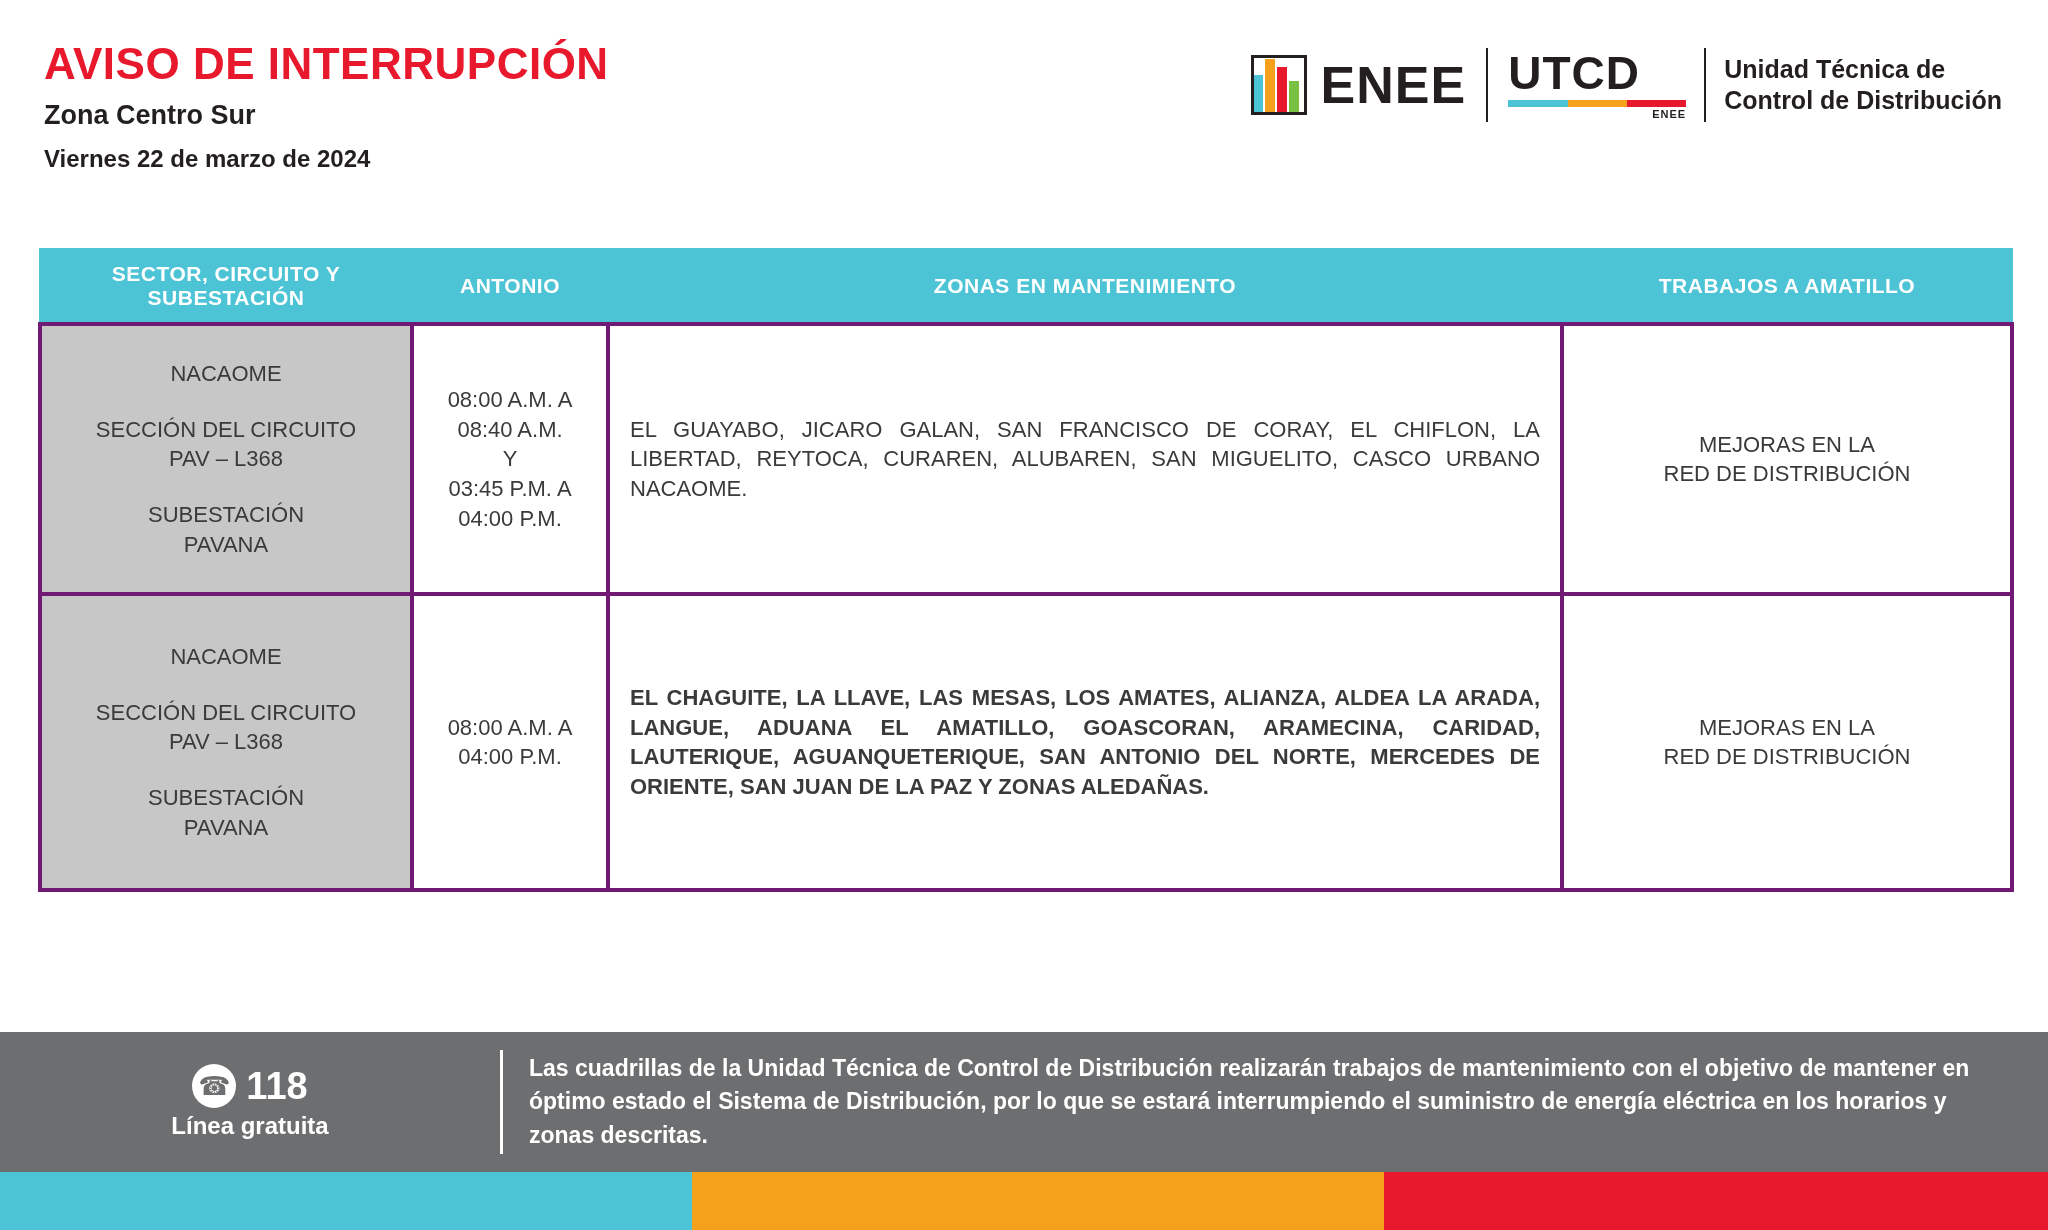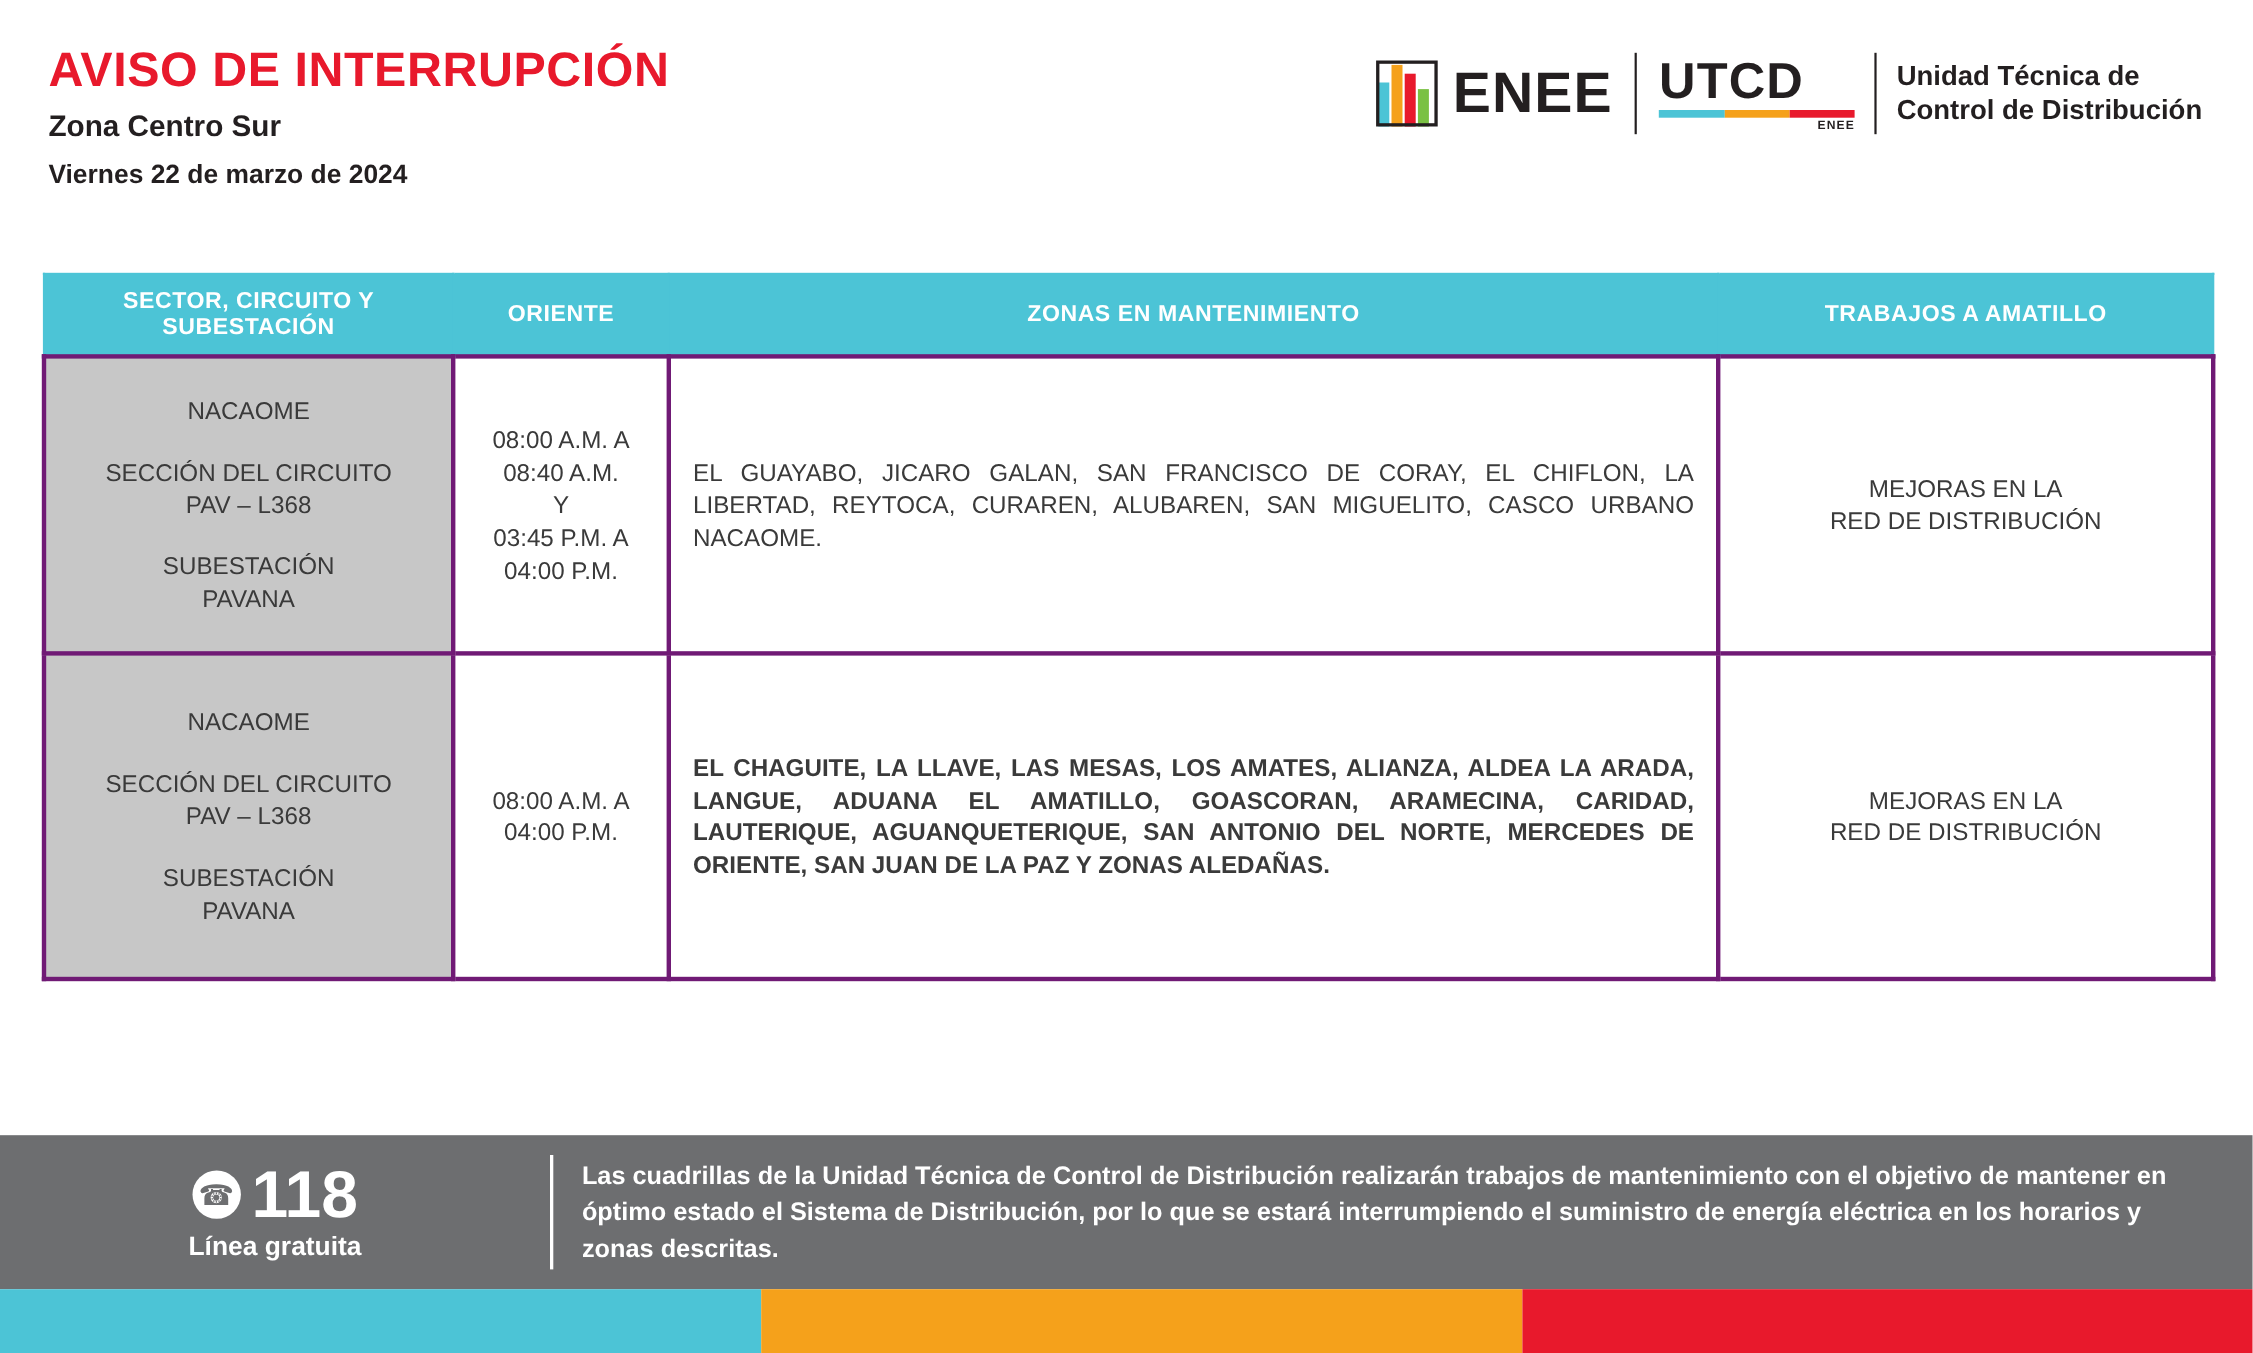--- a/index.html
+++ b/index.html
@@ -230,21 +230,21 @@
     border-radius: 50%;
     background: #ffffff;
     color: #6d6e70;
     display: flex;
     align-items: center;
     justify-content: center;
     font-size: 26px;
     margin-right: 10px;
   }
   .phone-number {
-    font-size: 60px;
+    font-size: 38px;
     font-weight: bold;
     line-height: 1;
   }
   .phone-label {
     font-size: 24px;
     font-weight: bold;
     margin-top: 4px;
   }
   .footer-divider {
     width: 3px;
@@ -320,21 +320,21 @@
           <col class="col2">
           <col class="col3">
           <col class="col4">
       </colgroup>
       <thead>
         <tr>
           <th>
             <span>SECTOR, CIRCUITO Y</span><br>
             <span>SUBESTACIÓN</span>
           </th>
-          <th>ORIENTE</th>
+          <th>ANTONIO</th>
           <th>ZONAS EN MANTENIMIENTO</th>
           <th>TRABAJOS A AMATILLO</th>
         </tr>
       </thead>
       <tbody>
         <tr style="height:270px;">
           <td class="sector">
             <span class="sline">NACAOME</span>
             <span class="gap"></span>
             <span class="sline">SECCIÓN DEL CIRCUITO</span>

